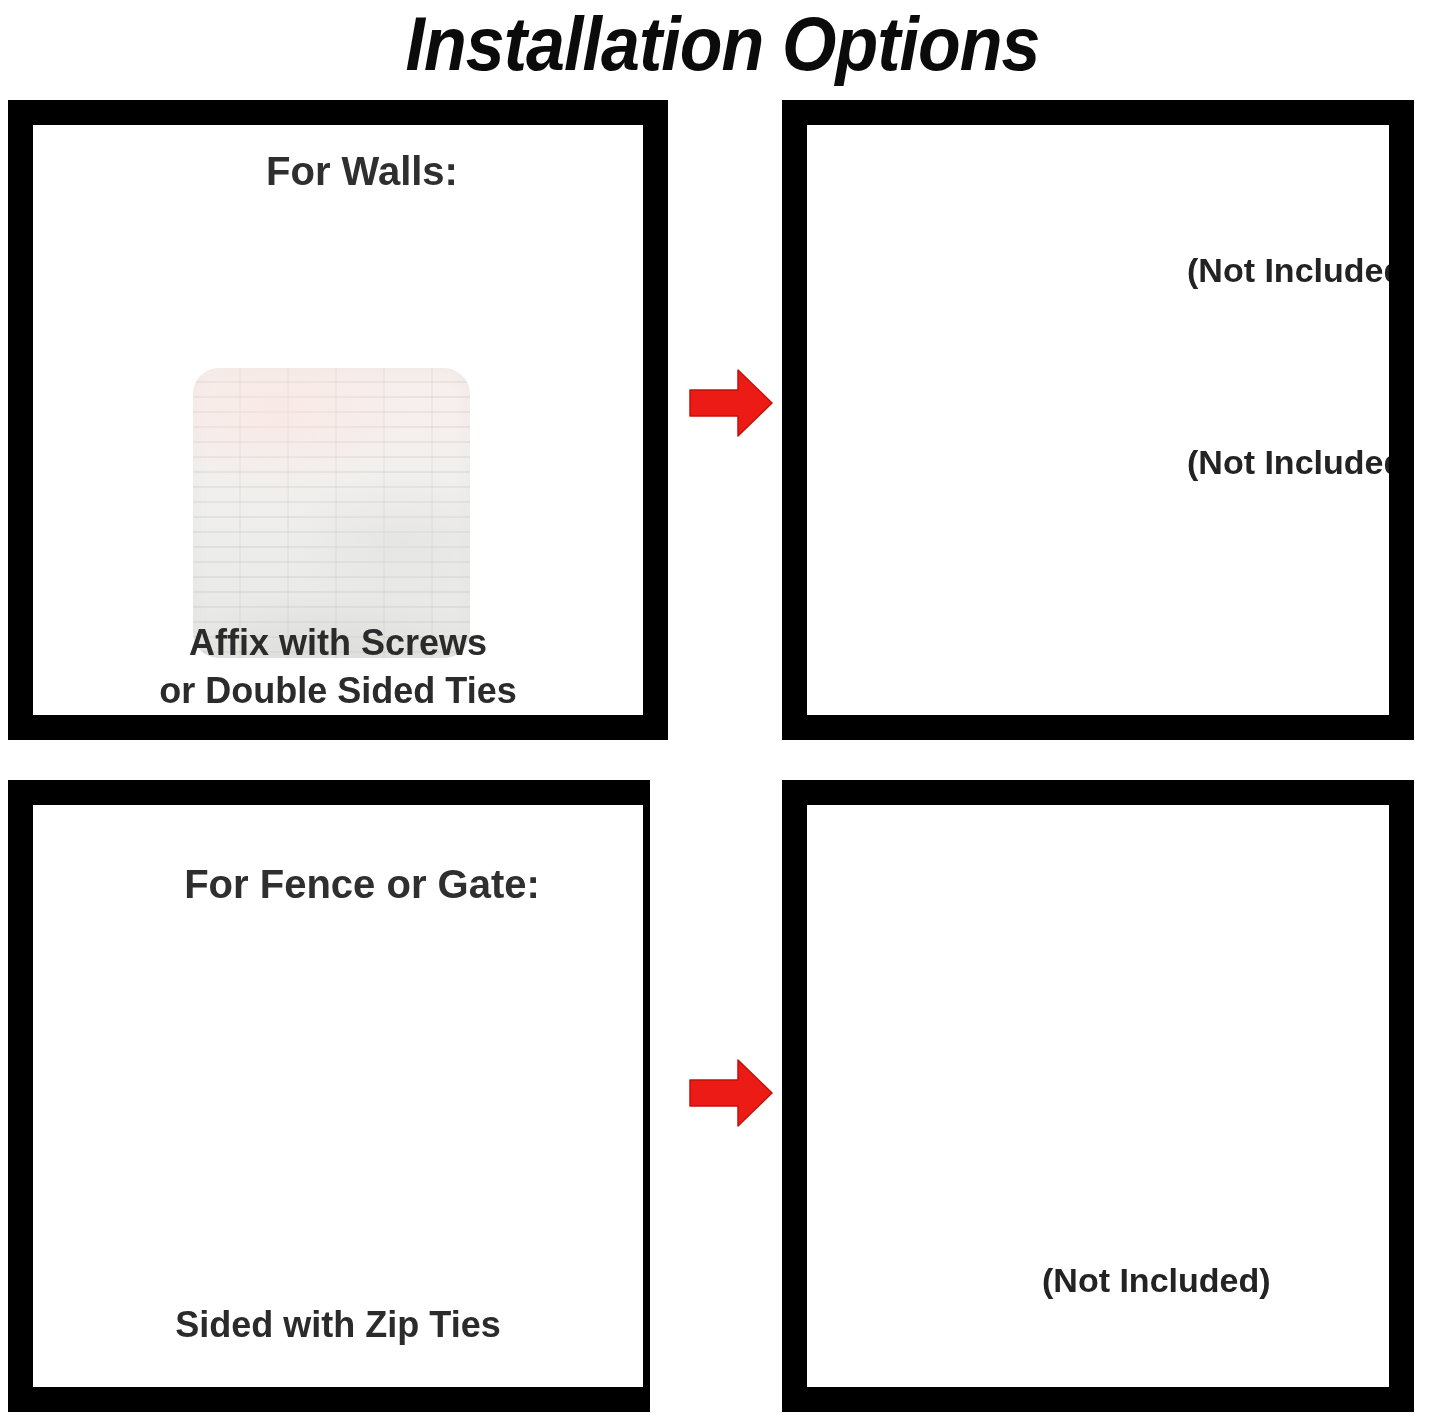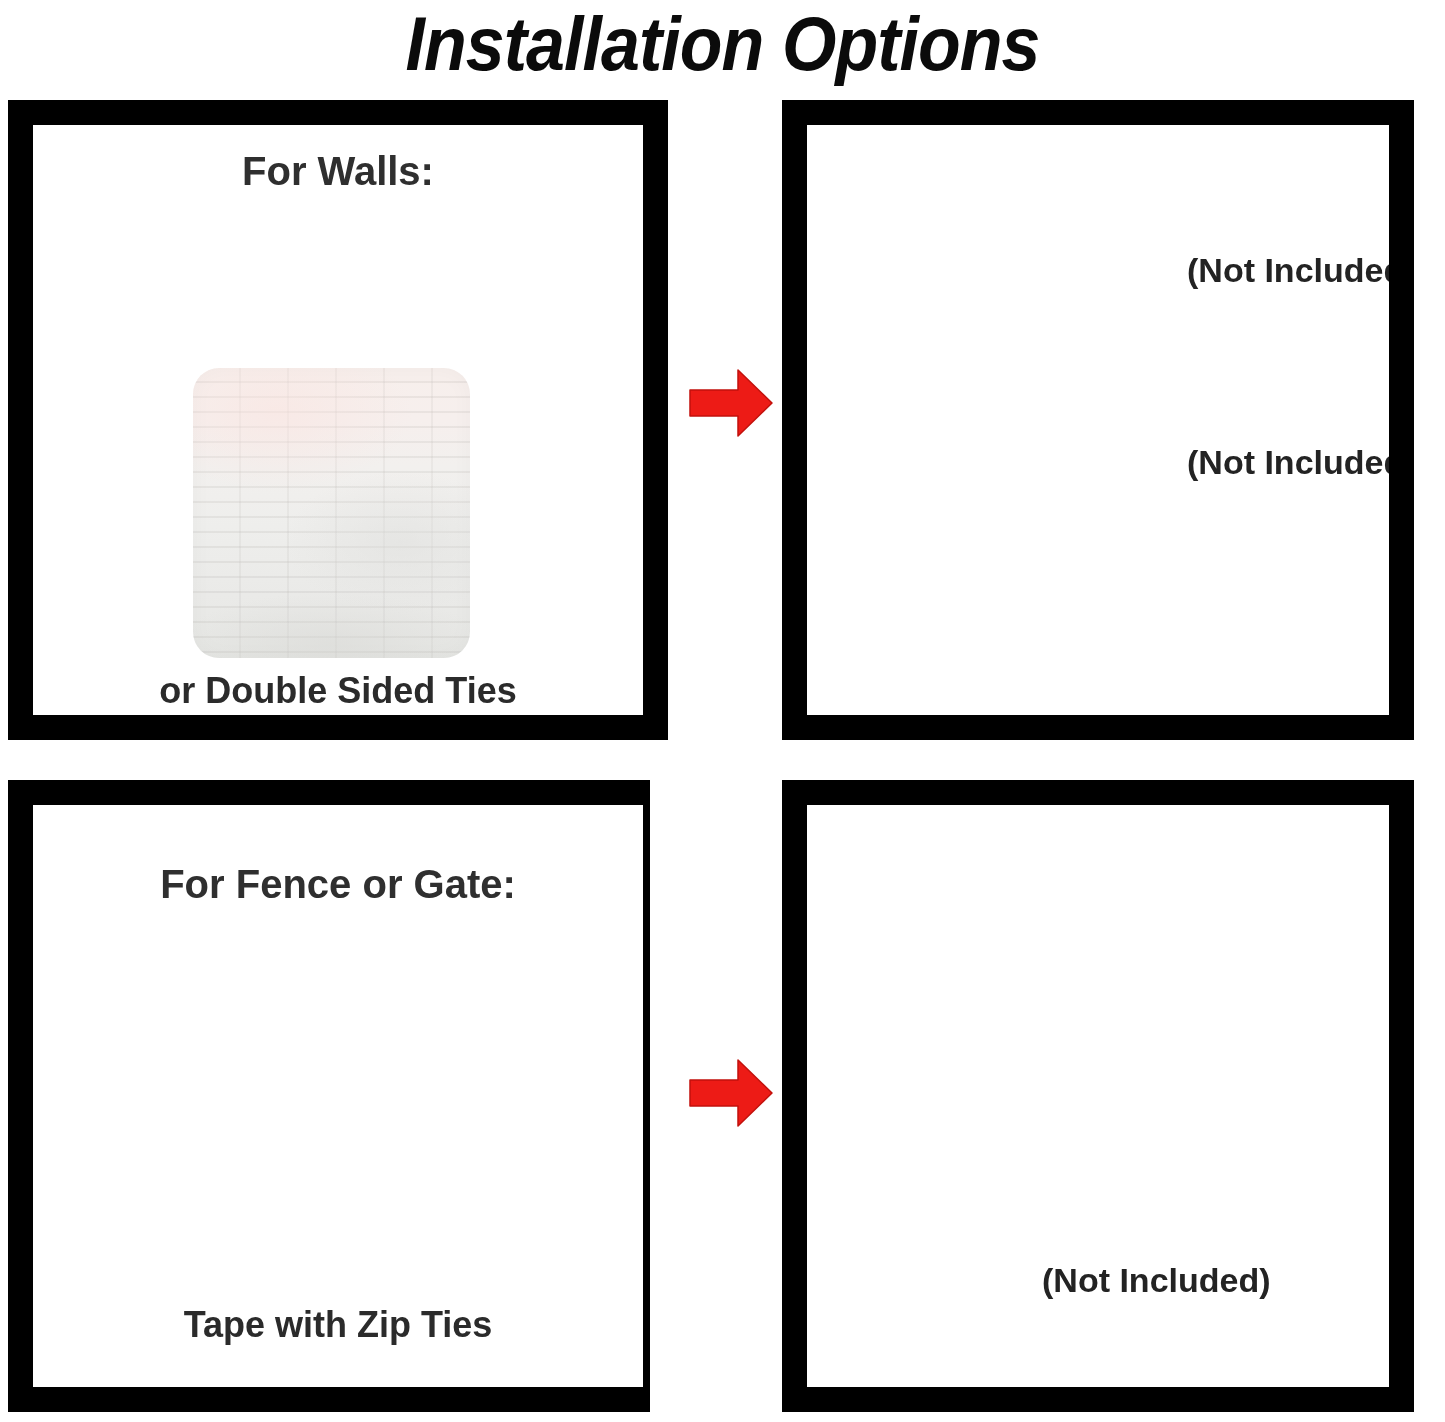--- a/index.html
+++ b/index.html
@@ -31,20 +31,21 @@
   #panel-fence .inner{left:25px; top:25px; width:610px; height:582px;}
 
   #panel-fence-hw   {left:782px; top:780px; width:632px; height:632px;}
   #panel-fence-hw .inner{left:25px; top:25px; width:582px; height:582px;}
 
   
   .heading{
     position:absolute; left:0; width:100%; text-align:center;
     color:#2f2f2f; font-weight:bold; font-size:40px; line-height:48px;
     white-space:nowrap;
+    padding-left:24px;
   }
   .caption{
     position:absolute; left:0; width:100%; text-align:center;
     color:#2b2b2b; font-weight:bold; font-size:36px; line-height:46px;
     white-space:nowrap;
   }
   .hw-label{
     position:absolute; color:#232323; font-weight:bold;
     font-size:34px; line-height:40px; white-space:nowrap;
   }
@@ -93,20 +94,21 @@
 <div class="panel" id="panel-walls">
   <div class="inner">
 
     <div class="heading" style="top:22px;">For Walls:</div>
 
     <div id="wall-swatch">
       <div class="brickrows"></div>
       <div class="mottle"></div>
     </div>
 
+    <div class="caption" style="top:495px;">Affix with Screws</div>
     <div class="caption" style="top:543px;">or Double Sided Ties</div>
   </div>
 </div>
 
 <svg class="arrow" id="arrow-walls" viewBox="0 0 86 74">
   <path d="M2,24 L50,24 L50,4 L84,37 L50,70 L50,50 L2,50 Z" fill="#ED1B16" stroke="#C2110C" stroke-width="1.5" stroke-linejoin="round"></path>
 </svg>
 
 <div class="panel" id="panel-wall-hw">
   <div class="inner">
@@ -115,21 +117,21 @@
 
     <div class="hw-label" style="left:380px; top:317px;">(Not Included)</div>
   </div>
 </div>
 
 <div class="panel" id="panel-fence">
   <div class="inner">
 
     <div class="heading" style="top:55px;">For Fence or Gate:</div>
 
-    <div class="caption" style="top:497px;">Tape with Zip Ties</div>
+    <div class="caption" style="top:497px;">Sided with Zip Ties</div>
   </div>
 </div>
 
 <svg class="arrow" id="arrow-fence" viewBox="0 0 86 74">
   <path d="M2,24 L50,24 L50,4 L84,37 L50,70 L50,50 L2,50 Z" fill="#ED1B16" stroke="#C2110C" stroke-width="1.5" stroke-linejoin="round"></path>
 </svg>
 
 <div class="panel" id="panel-fence-hw">
   <div class="inner">
 

